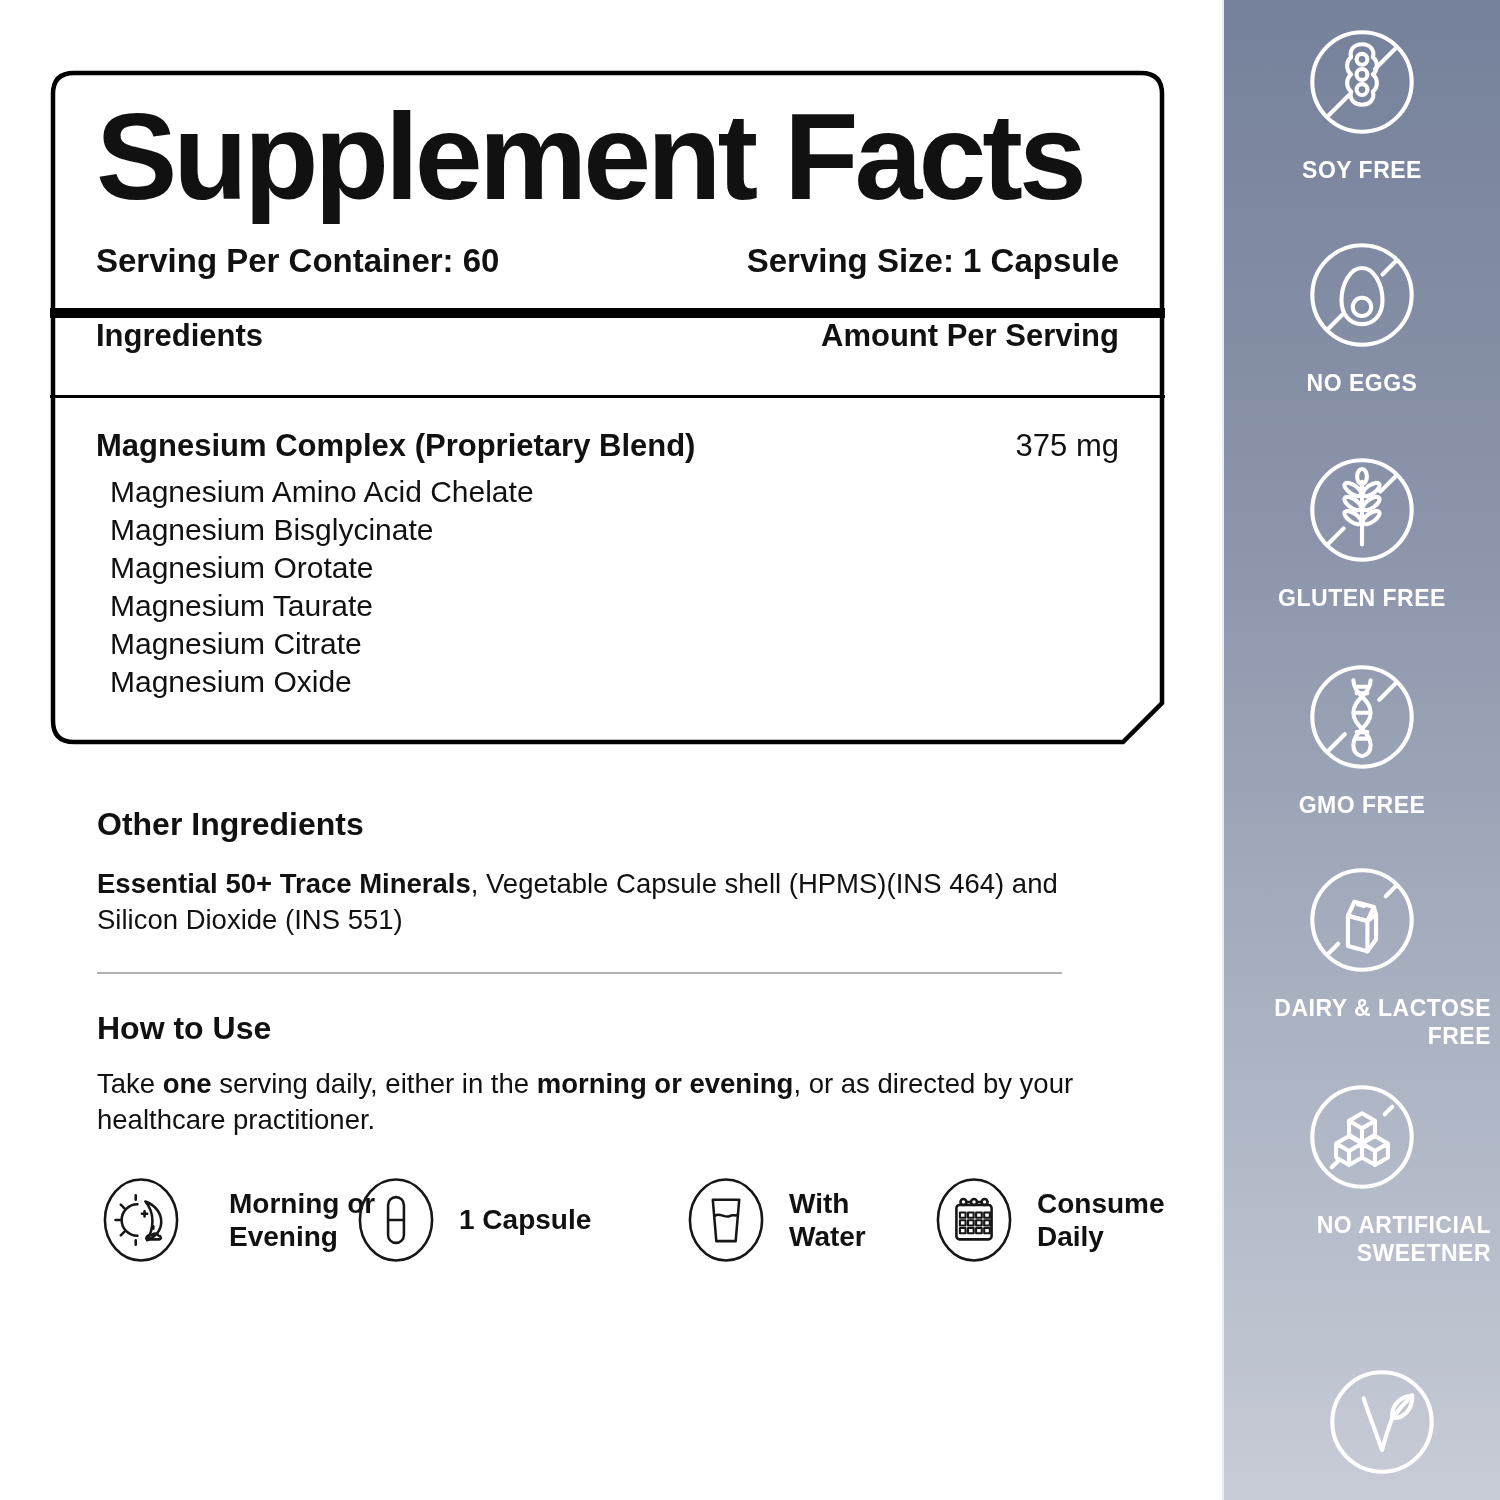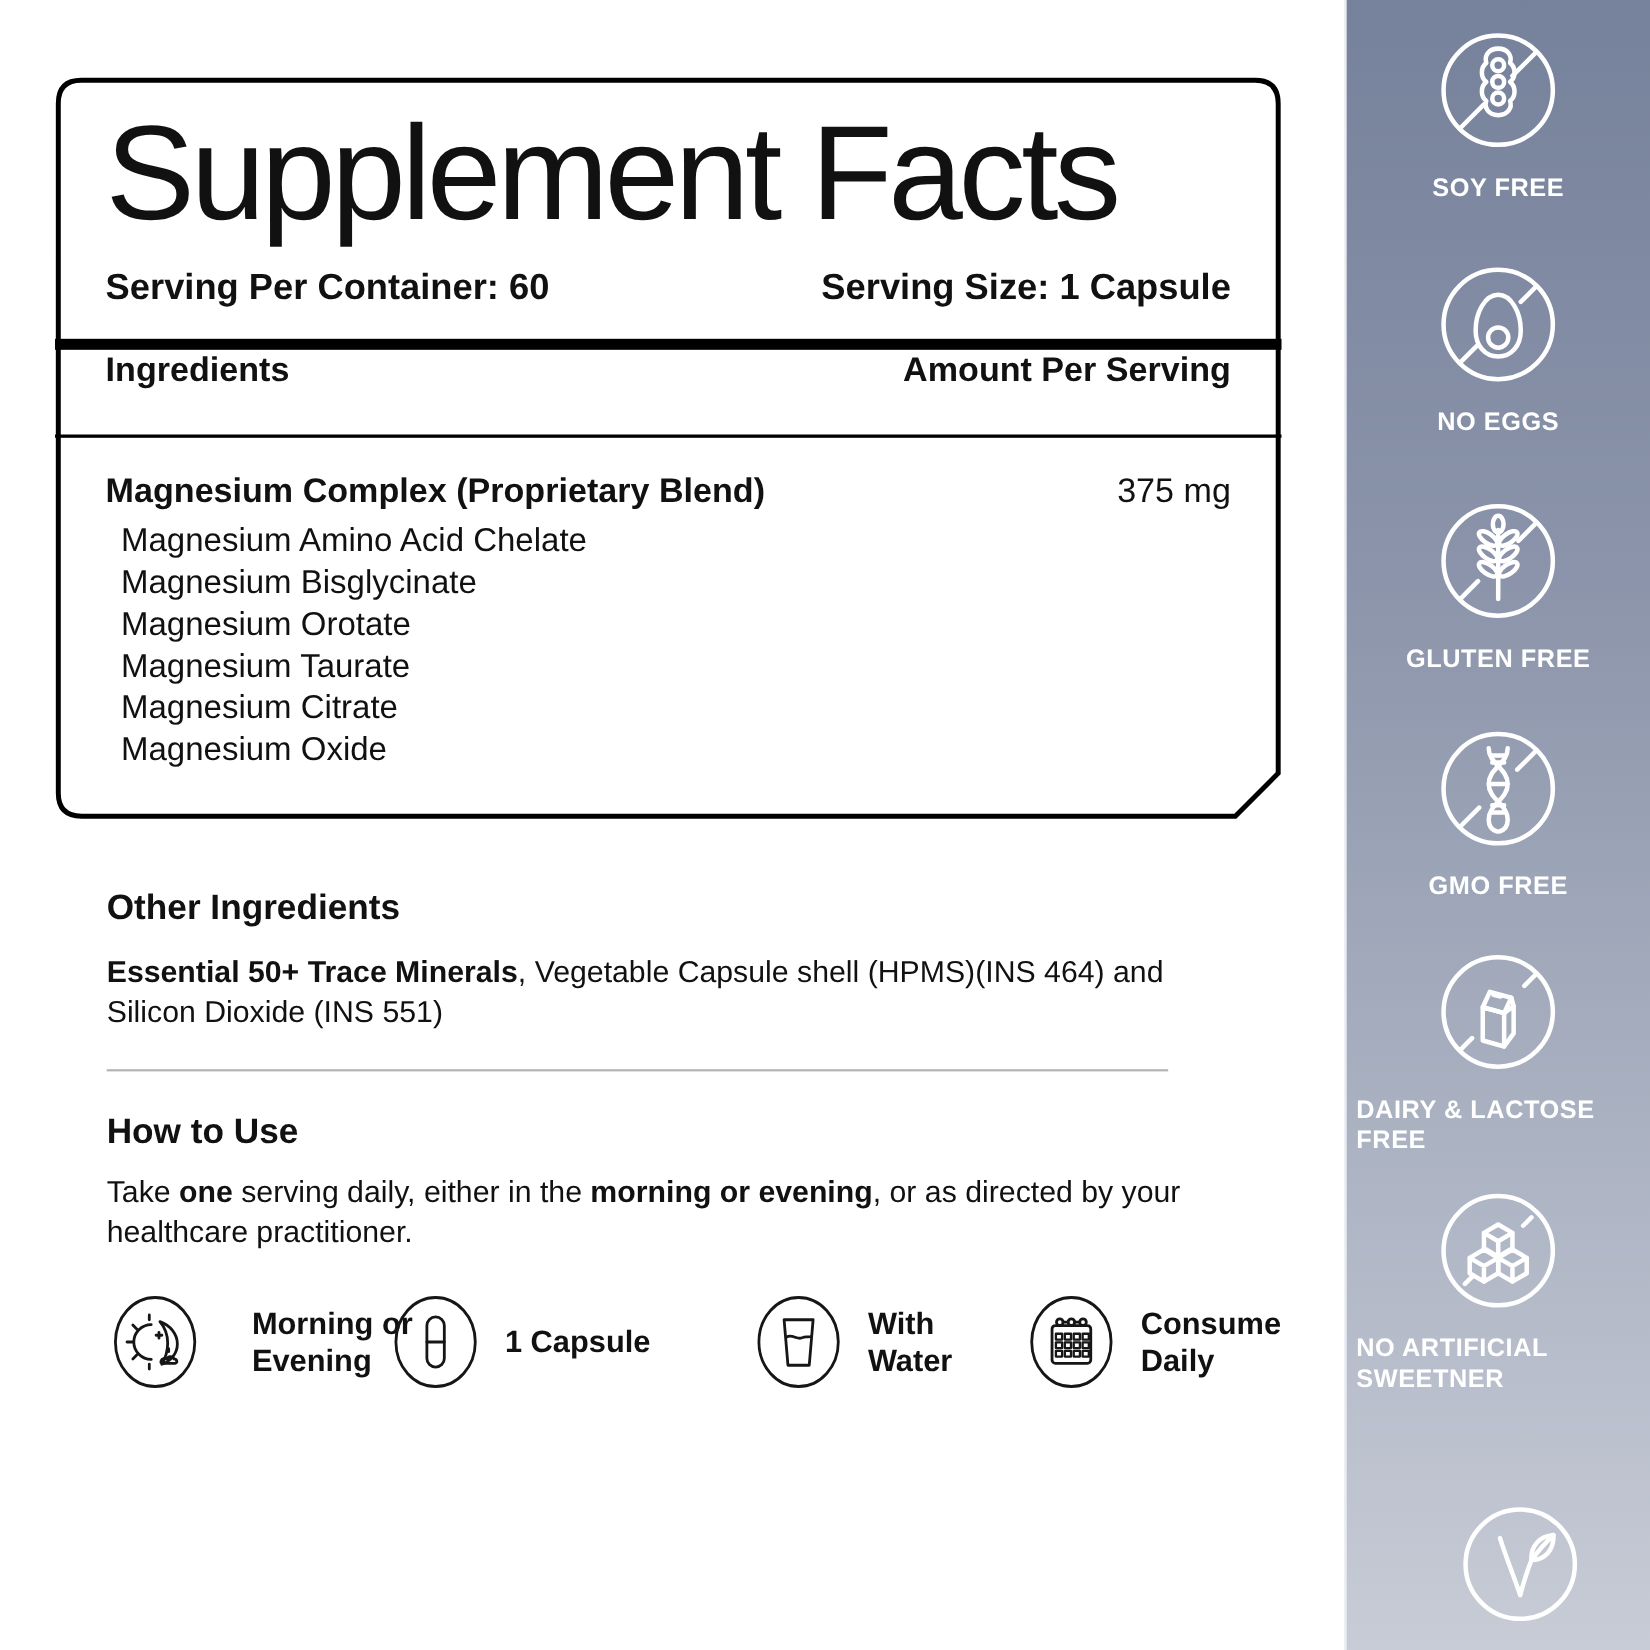--- a/index.html
+++ b/index.html
@@ -4,21 +4,21 @@
 <style>
   * { margin:0; padding:0; box-sizing:border-box; }
   html,body { width:1500px; height:1500px; background:#fff; overflow:hidden;
     font-family:"Liberation Sans", sans-serif; color:#111; }
   .stage { position:relative; width:1500px; height:1500px; }
 
   
   .facts-panel { position:absolute; left:50px; top:70px; width:1115px; height:675px; }
   .panel-border { position:absolute; left:0; top:0; width:100%; height:100%; }
   .panel-content { position:absolute; left:0; top:0; width:100%; height:100%; padding:26px 46px 0 46px; }
-  .facts-title { font-size:122px; font-weight:normal; letter-spacing:-4px; line-height:1.0; white-space:nowrap; }
+  .facts-title { font-size:122px; font-weight:bold; letter-spacing:-4px; line-height:1.0; white-space:nowrap; }
   .serving-row { display:flex; justify-content:space-between; margin-top:24px; font-size:33px; font-weight:bold; }
   .thick-bar { margin:28px -46px 0 -46px; height:10px; background:#000; }
   .cols-row { margin:0 -46px; padding:0 46px; height:80px; display:flex; align-items:flex-start;
     justify-content:space-between; font-size:31px; font-weight:bold; border-bottom:3px solid #000; }
   .main-ing-row { margin-top:30px; display:flex; justify-content:space-between; align-items:baseline; }
   .main-ing-name { font-size:31px; font-weight:bold; }
   .main-ing-amt { font-size:31px; }
   .sub-ings { margin-top:9px; padding-left:14px; font-size:30px; line-height:38px; list-style:none; }
 
   
@@ -37,21 +37,21 @@
   .ug-1 { left:97px;gap:44px; } .ug-2 { left:352px; } .ug-3 { left:682px; } .ug-4 { left:930px; }
 
   
   .sidebar { position:absolute; left:1222px; top:0; width:278px; height:1500px;
     background:linear-gradient(180deg,#76819b 0%, #8b94aa 35%, #aab1c1 68%, #c7ccd6 100%);
     border-left:2px solid #e8edf3; }
   .badge { position:absolute; left:0; width:100%; display:flex; flex-direction:column;
     align-items:center; gap:20px; }
   .badge-icon { width:108px; height:108px; }
   .badge-label { color:#fff; font-size:23px; font-weight:bold; letter-spacing:0.5px;
-    text-align:left; line-height:1.22; max-width:258px; }
+    text-align:right; line-height:1.22; max-width:258px; }
   .bd-1 { top:28px; } .bd-2 { top:241px; } .bd-3 { top:456px; } .bd-4 { top:663px; }
   .bd-5 { top:866px; } .bd-6 { top:1083px; } .bd-7 { top:1368px;margin-left:20px; }
 
   svg.badge-icon { fill:none; stroke:#fff; stroke-width:3.8; stroke-linecap:round; stroke-linejoin:round; }
   svg.usage-icon { fill:none; stroke:#161616; stroke-width:2.9; stroke-linecap:round; stroke-linejoin:round; }
   svg.panel-border path { fill:#fff; stroke:#000; stroke-width:4.5; }
 </style>
 </head>
 <body>
 

